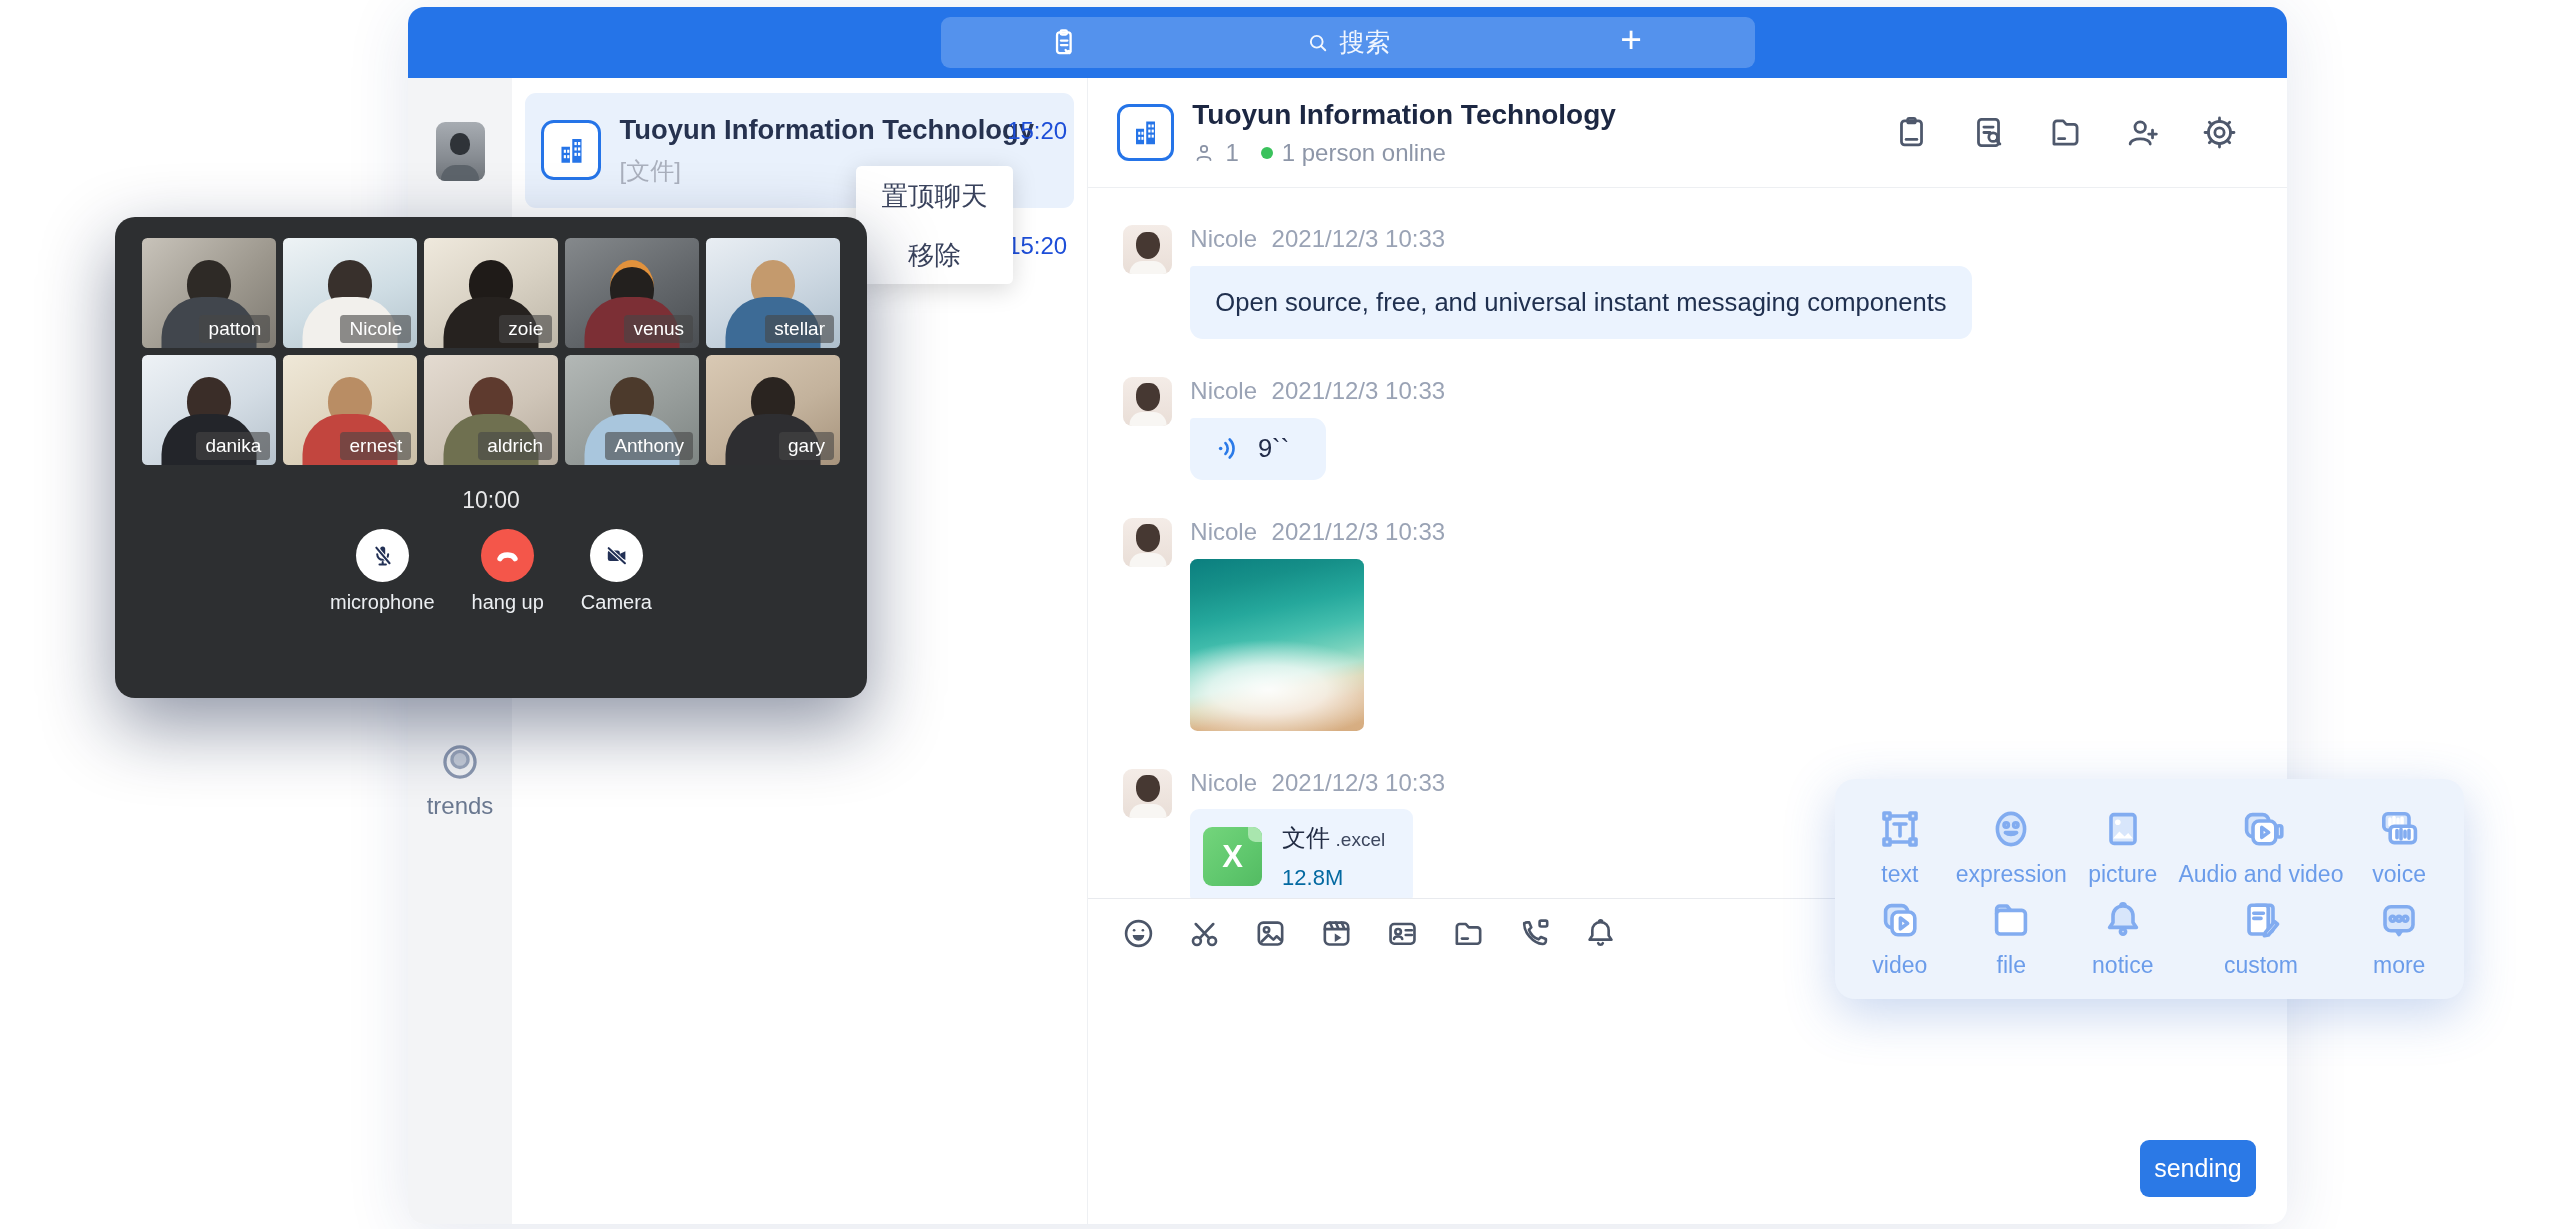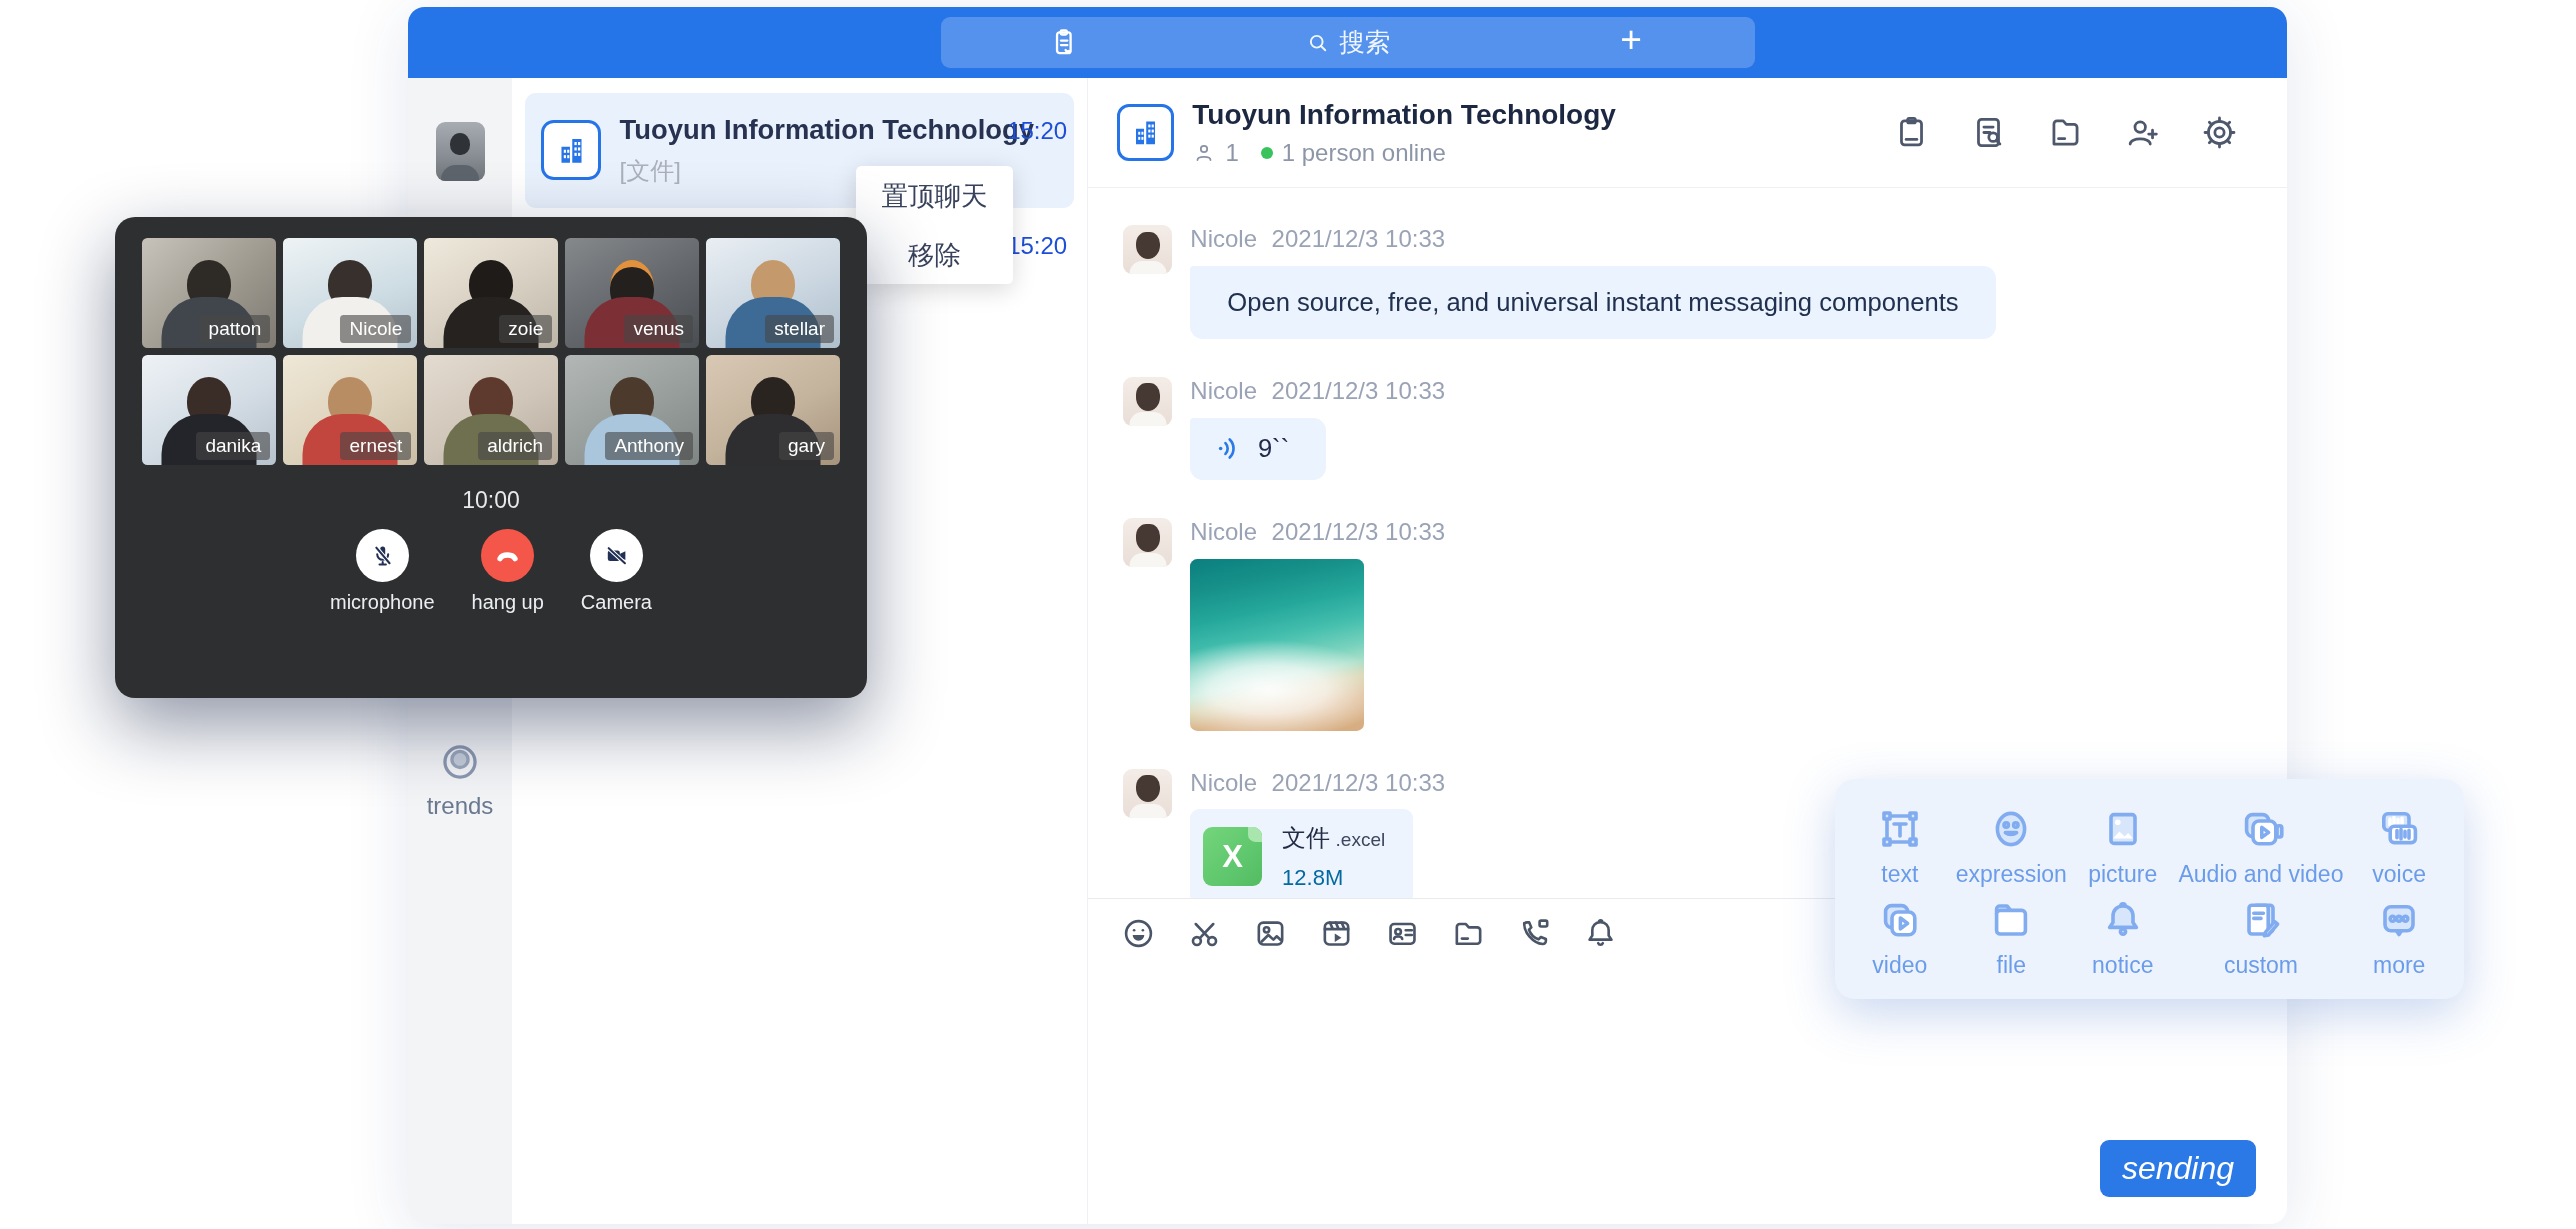--- a/index.html
+++ b/index.html
@@ -67,21 +67,21 @@
   .msg-scroll { flex:1; padding:37px 0 0 35px; display:flex; flex-direction:column; gap:38px; min-height:0; overflow:hidden; }
   .msg { display:flex; gap:18.3px; }
   .p-avatar { width:49px; height:49px; border-radius:9.1px; position:relative; overflow:hidden; flex:none;
     background:linear-gradient(180deg,#f4ece7 0%,#e9ded7 100%); }
   .p-avatar::before { content:""; position:absolute; left:50%; top:6.4px; transform:translateX(-50%);
     width:24px; height:27.4px; border-radius:50% 50% 58% 58%; background:#463832; }
   .p-avatar::after { content:""; position:absolute; left:50%; bottom:-4.6px; transform:translateX(-50%);
     width:37px; height:18.3px; border-radius:12.8px 12.8px 0 0; background:#f8f6f3; }
   .msg-head { display:flex; align-items:baseline; gap:14.6px; font-size:24px; color:#9aa3b5; }
   .bubble-text { margin-top:12.8px; width:fit-content; background:#ebf3fe; border-radius:3.7px 12.8px 12.8px 12.8px;
-    padding:22px 37px; font-size:25.6px; color:#20304f; }
+    padding:22px 25px; font-size:25.6px; color:#20304f; }
   .bubble-voice { margin-top:12.8px; width:fit-content; background:#ebf3fe; border-radius:3.7px 12.8px 12.8px 12.8px;
     padding:16.5px 37px 16.5px 24px; display:flex; align-items:center; gap:14.6px; font-size:25.6px; color:#222c4a; cursor:pointer; }
   .msg-image { margin-top:12.8px; width:174px; height:172px; border-radius:7.3px; cursor:pointer;
     background:
       radial-gradient(120% 50% at 45% 76%, rgba(255,255,255,.95) 0%, rgba(255,255,255,.7) 28%, rgba(255,255,255,0) 58%),
       linear-gradient(168deg,#0b7f7f 0%,#169089 16%,#25a89c 32%,#45bfae 46%,#77d2bd 58%,#a9dfc9 66%,#d3cfa6 73%,#dbb68c 82%,#d6ac80 100%); }
   .bubble-file { margin-top:12.8px; width:fit-content; min-width:223px; background:#edf4fe; border-radius:9.1px;
     padding:12.8px 27.4px 12.8px 12.8px; display:flex; align-items:center; gap:20px; cursor:pointer; }
   .excel-icon { width:59px; height:59px; border-radius:9.1px; position:relative; flex:none;
     background:linear-gradient(135deg,#74d57c 0%,#5fc76d 60%,#53bb62 100%);
@@ -90,22 +90,22 @@
     border-radius:0 9.1px 0 7.3px; background:#a9e6ae; }
   .excel-x { color:#fff; font-size:31px; font-weight:700; line-height:1; }
   .file-name { font-size:24px; color:#222c44; }
   .file-ext { font-size:19px; color:#3c465e; margin-left:5.5px; }
   .file-size { font-size:22px; color:#0369a1; margin-top:11px; }
 
   
   .input-zone { flex:none; height:326px; border-top:1.8px solid #e8eaee; position:relative; padding-top:16.5px; }
   .tools-row { display:flex; gap:31px; padding-left:33px; color:#4b5568; }
   .tool { cursor:pointer; }
-  .send-btn { position:absolute; right:31px; bottom:27.4px; width:156px; height:57px; background:#2b79e6;
-    border-radius:9.1px; color:#fff; font-size:32px; display:flex; align-items:center; justify-content:center; cursor:pointer;font-style:italic; }
+  .send-btn { position:absolute; right:31px; bottom:27.4px; width:116px; height:57px; background:#2b79e6;
+    border-radius:9.1px; color:#fff; font-size:25px; display:flex; align-items:center; justify-content:center; cursor:pointer; }
 
   
   .call-panel { position:absolute; left:115px; top:217px; width:752px; height:481px; background:#2d2f31;
     border-radius:20px; box-shadow:0 27.4px 73px rgba(10,25,60,.45); z-index:40; padding:21px 27.4px 0; }
   .call-grid { display:grid; grid-template-columns:repeat(5,1fr); gap:7.3px; }
   .v-tile { position:relative; height:110px; border-radius:5.5px; overflow:hidden; }
   .v-tile::before { content:""; position:absolute; left:50%; top:22px; transform:translateX(-50%);
     width:44px; height:49px; border-radius:50% 50% 46% 46%; background:var(--hair); }
   .v-tile::after { content:""; position:absolute; left:50%; bottom:-5.5px; transform:translateX(-50%);
     width:95px; height:57px; border-radius:40px 40px 0 0; background:var(--top); }

